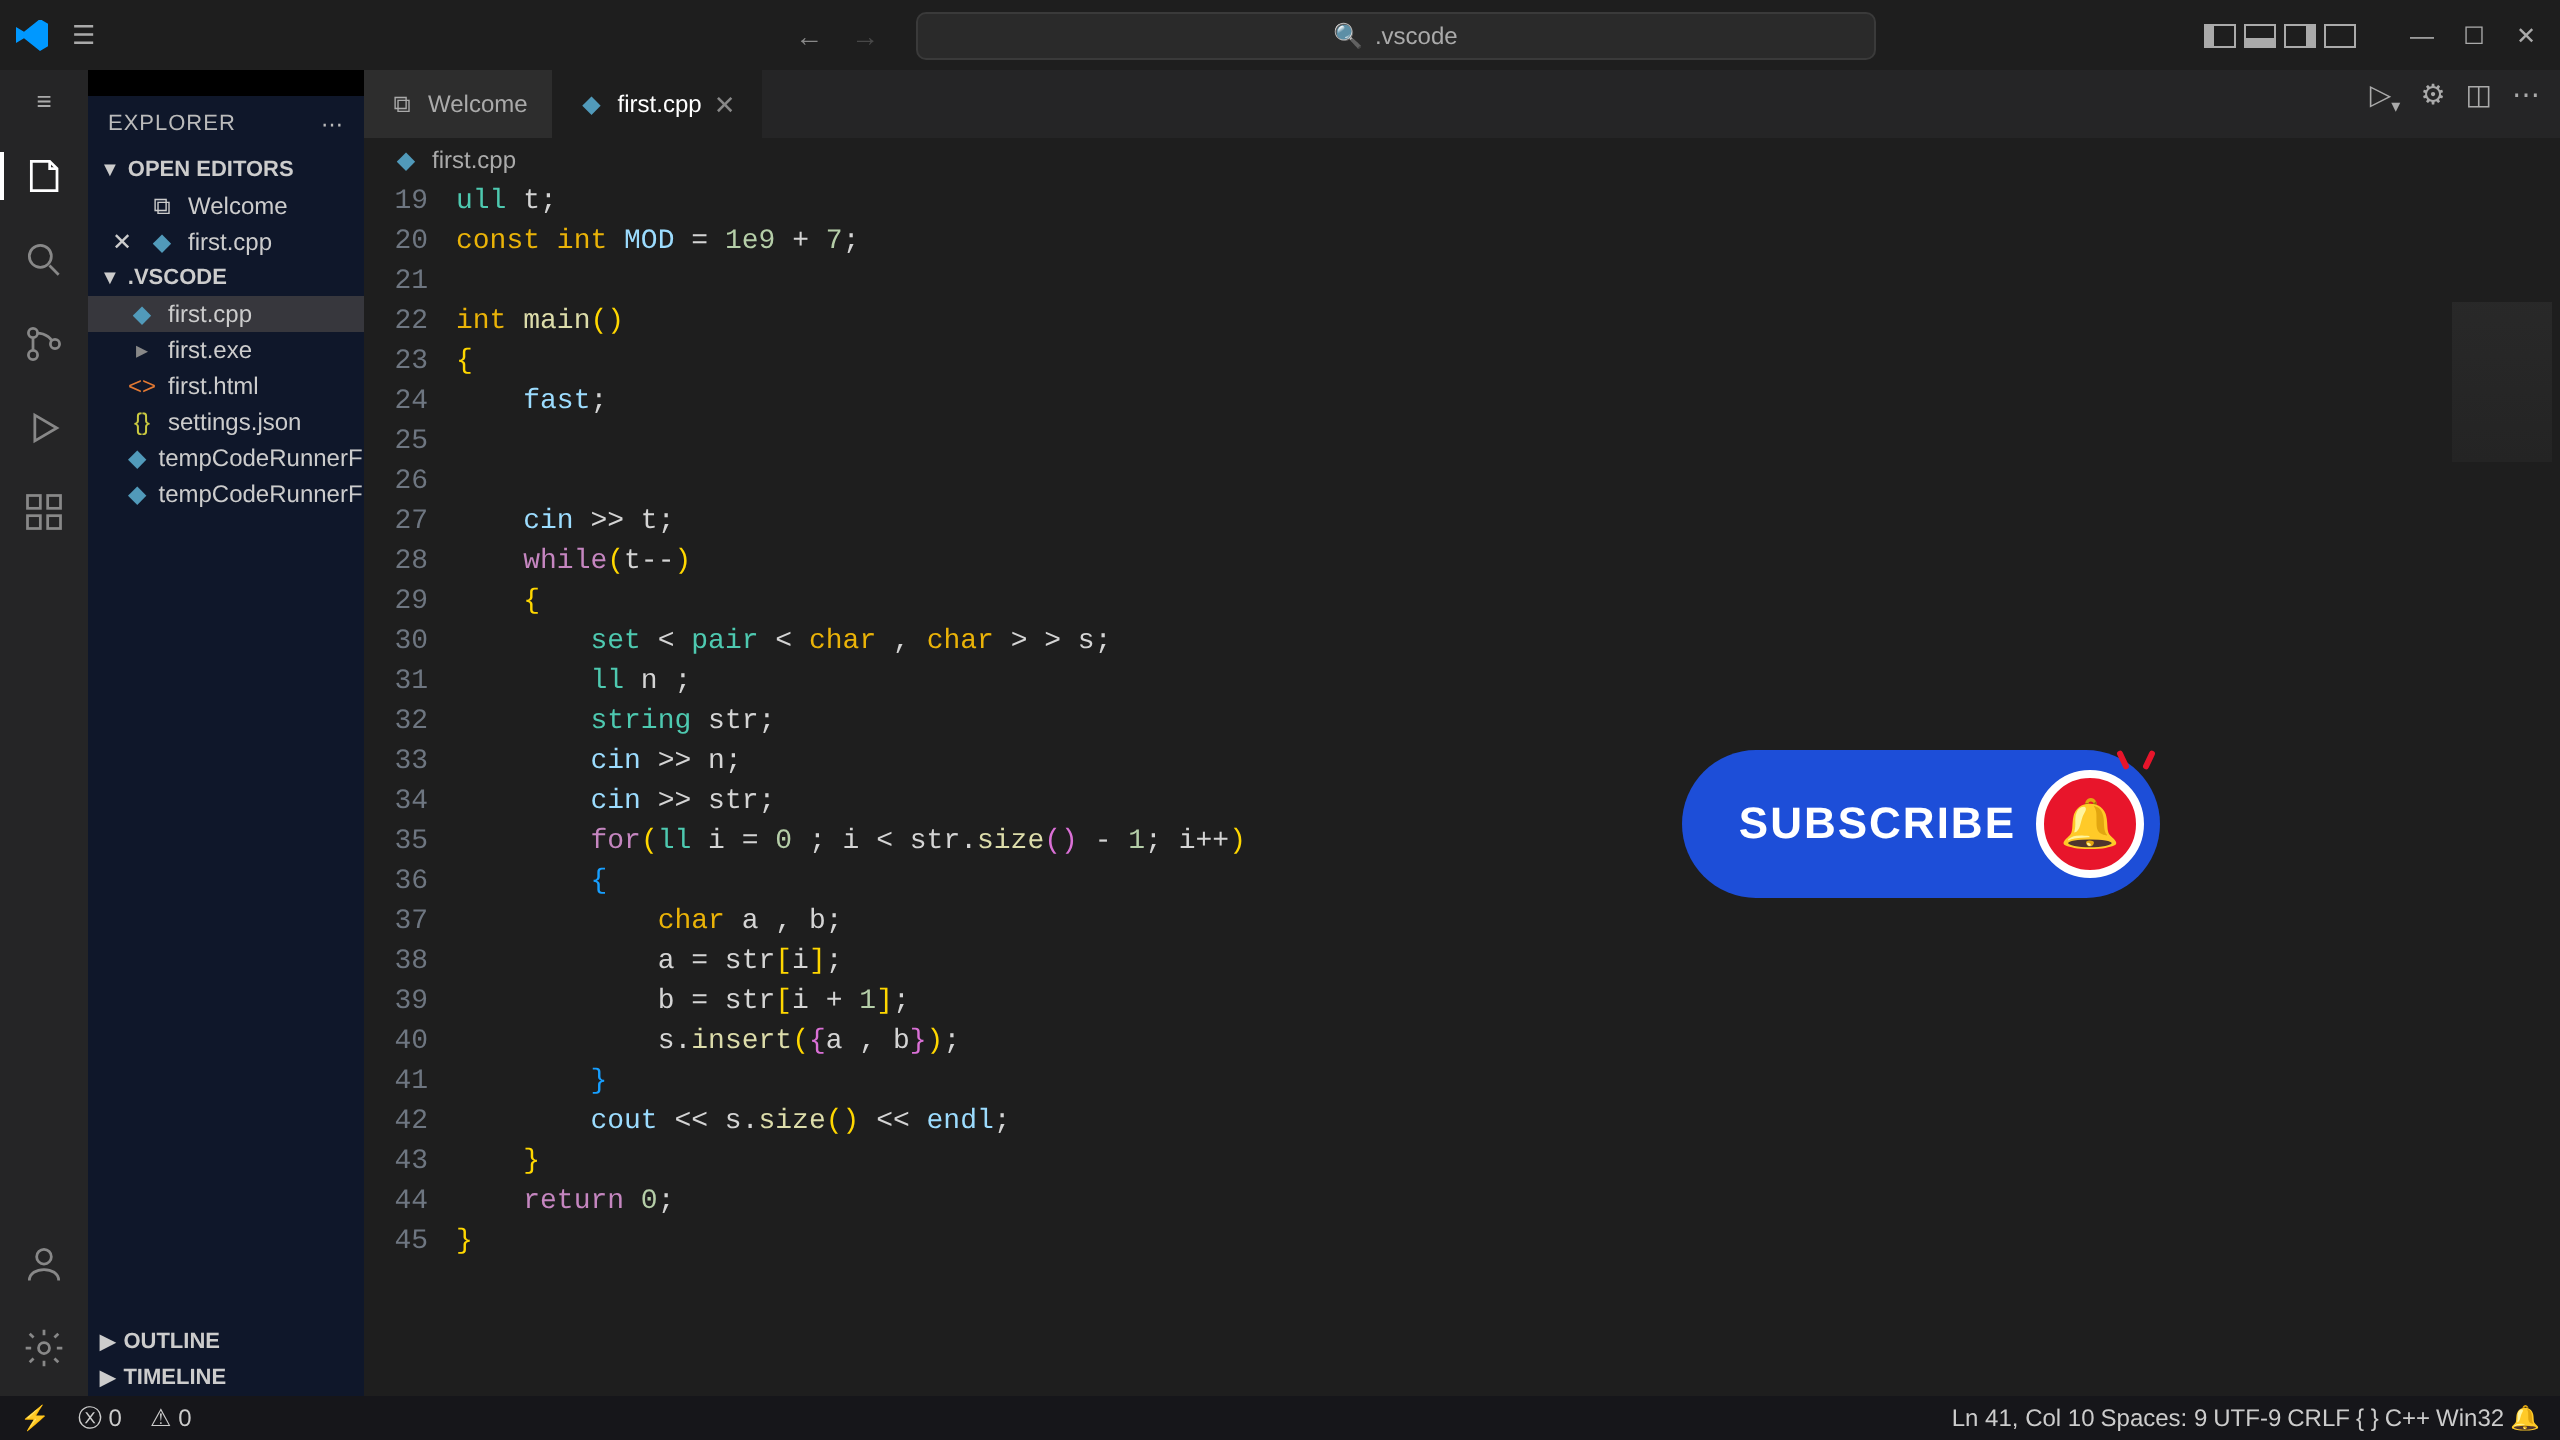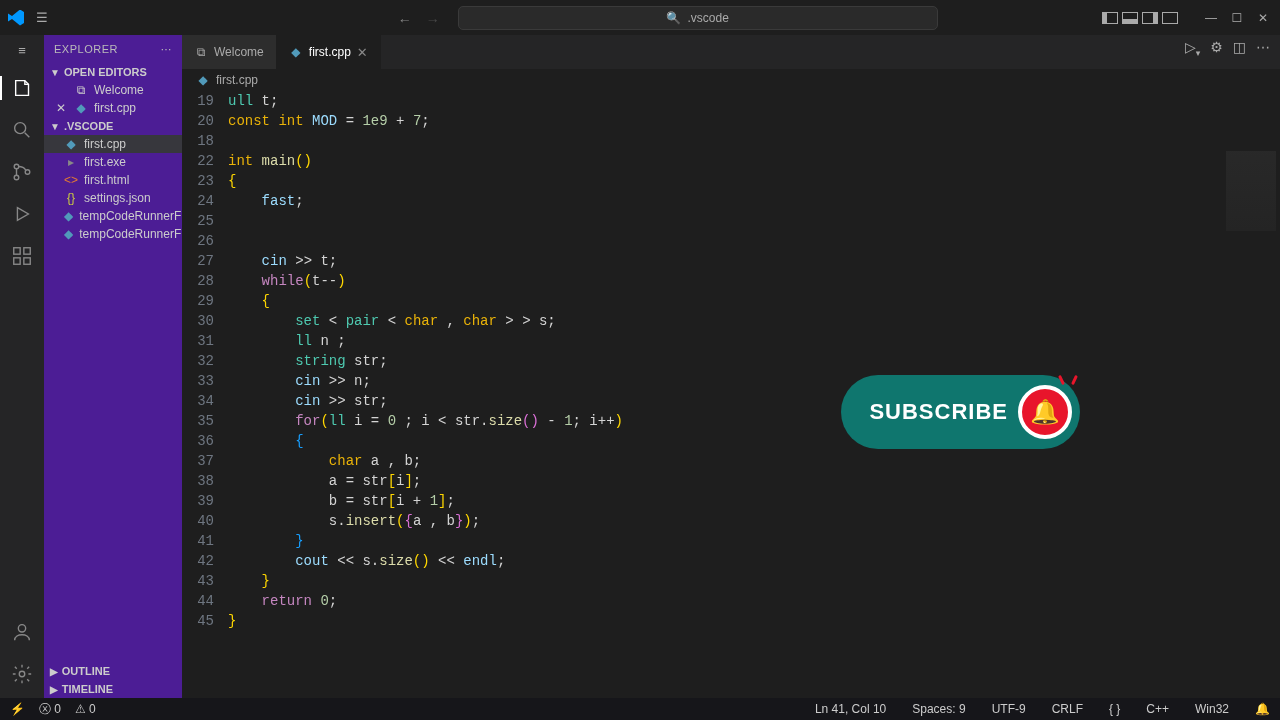--- a/index.html
+++ b/index.html
@@ -59,23 +59,24 @@
   align-items: center;
   padding-top: 8px;
   gap: 18px;
 }
 .activity-bar .aicon { width: 24px; height: 24px; display:flex; align-items:center; justify-content:center; color:#888; cursor:pointer; }
 .activity-bar .aicon.active { color:#fff; border-left: 2px solid #fff; padding-left: 0; width:100%; box-sizing:border-box; }
 .activity-bottom { margin-top: auto; margin-bottom: 12px; display:flex; flex-direction:column; gap:18px; align-items:center; }
 
 .sidebar {
   width: 138px;
-  background: #4c1d95;
+  background: #0f172a;
   display: flex;
   flex-direction: column;
+  margin-top: 13px;
 }
 .sidebar-header {
   height: 28px;
   display: flex;
   align-items: center;
   justify-content: space-between;
   padding: 0 10px;
   font-size: 11px;
   color: #bbb;
   letter-spacing: 0.5px;
@@ -141,21 +142,21 @@
 .tok-paren3 { color:#179fff; }
 
 .minimap { position:absolute; right:4px; top:60px; width:50px; height:80px; background: linear-gradient(#333 0%, #2a2a2a 100%); opacity:0.5; }
 
 .subscribe {
   position:absolute;
   right:200px;
   top:340px;
   display:flex;
   align-items:center;
-  background:#0f766e;
+  background:#1d4ed8;
   border-radius:40px;
   padding:10px 8px 10px 28px;
   gap:10px;
 }
 .subscribe-text { color:#fff; font-weight:bold; font-size:22px; letter-spacing:1px; }
 .bell-circle {
   width:54px; height:54px; border-radius:50%;
   background:#e8152b; border:4px solid #fff;
   display:flex; align-items:center; justify-content:center;
   position:relative;
@@ -172,21 +173,21 @@
 .statusbar {
   height: 22px;
   background: #16161a;
   display:flex;
   align-items:center;
   padding: 0 10px;
   font-size:12px;
   color:#ccc;
   gap:14px;
 }
-.statusbar .right { margin-left:auto; display:flex; gap:26px; }
+.statusbar .right { margin-left:auto; display:flex; gap:3px; }
 .status-item { cursor:pointer; }
 </style>
 </head>
 <body>
 
 <div class="titlebar">
   <div class="vscode-logo"></div>
   <div style="margin-left:12px;color:#aaa;">☰</div>
   <div class="nav-arrows">
     <span class="nav-arrow">←</span>
@@ -343,21 +344,21 @@
       <span>⋯</span>
     </div>
     <div class="breadcrumb">
       <span class="file-icon cpp">◆</span>
       <span>first.cpp</span>
     </div>
     <div class="code-area">
       <div class="gutter" id="gutter">
           <div>19</div>
           <div>20</div>
-          <div>18</div>
+          <div>21</div>
           <div>22</div>
           <div>23</div>
           <div>24</div>
           <div>25</div>
           <div>26</div>
           <div>27</div>
           <div>28</div>
           <div>29</div>
           <div>30</div>
           <div>31</div>

